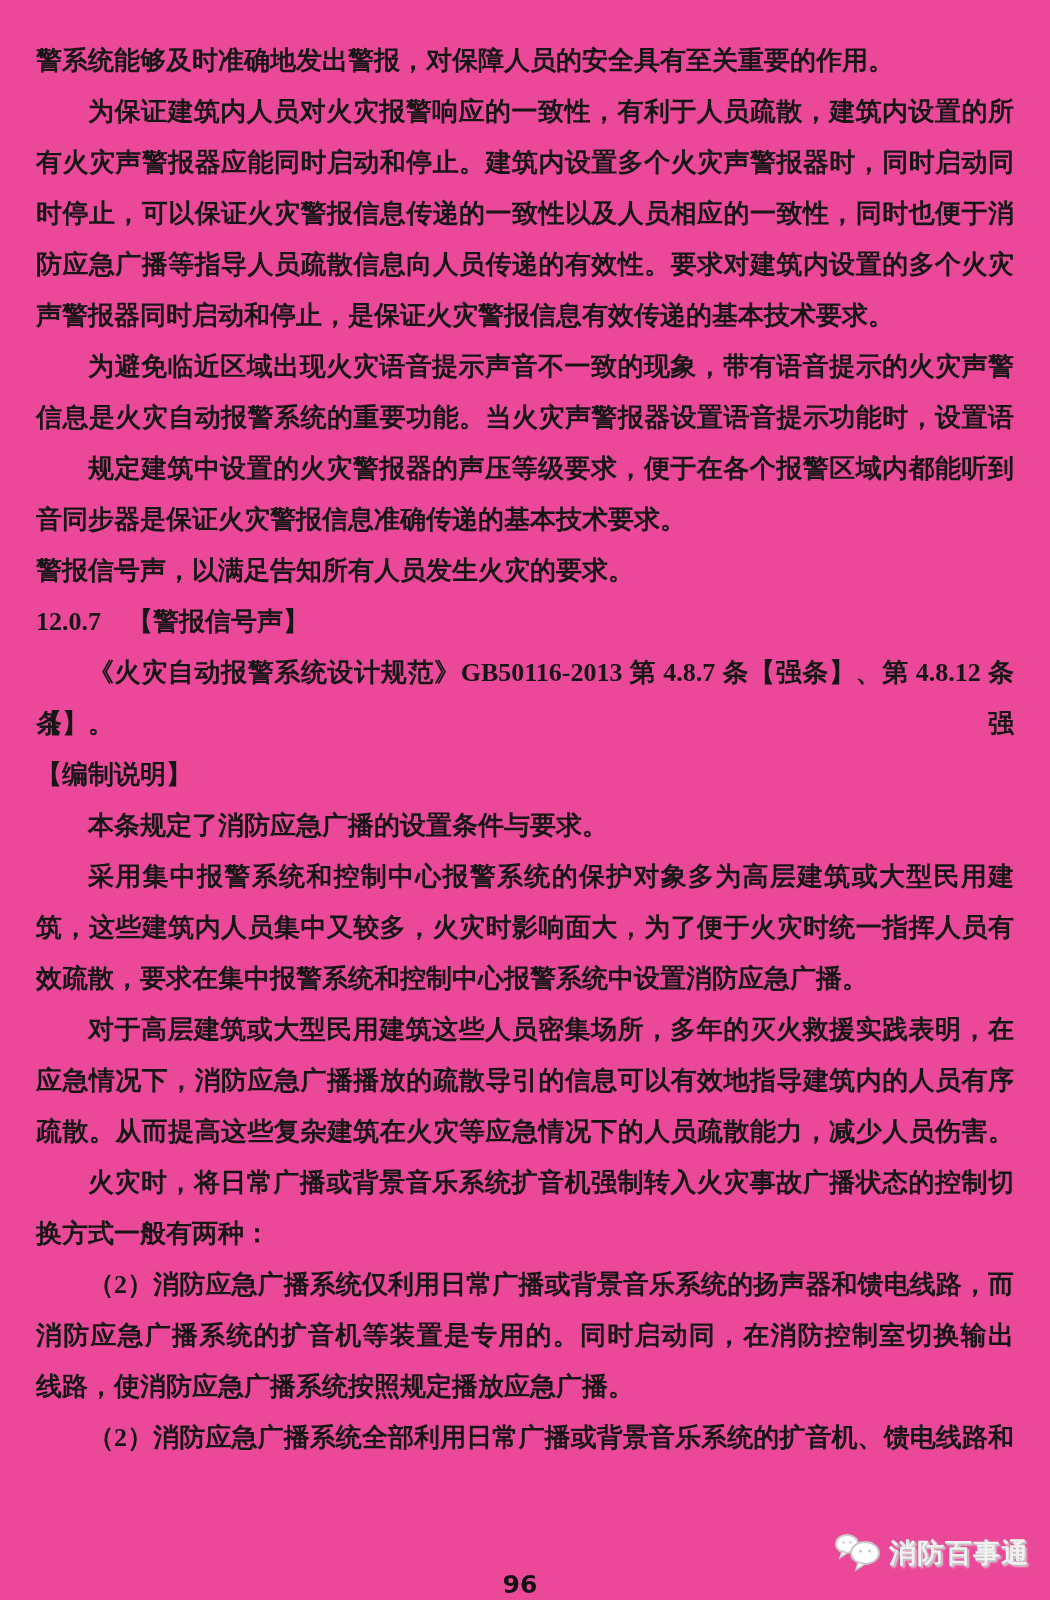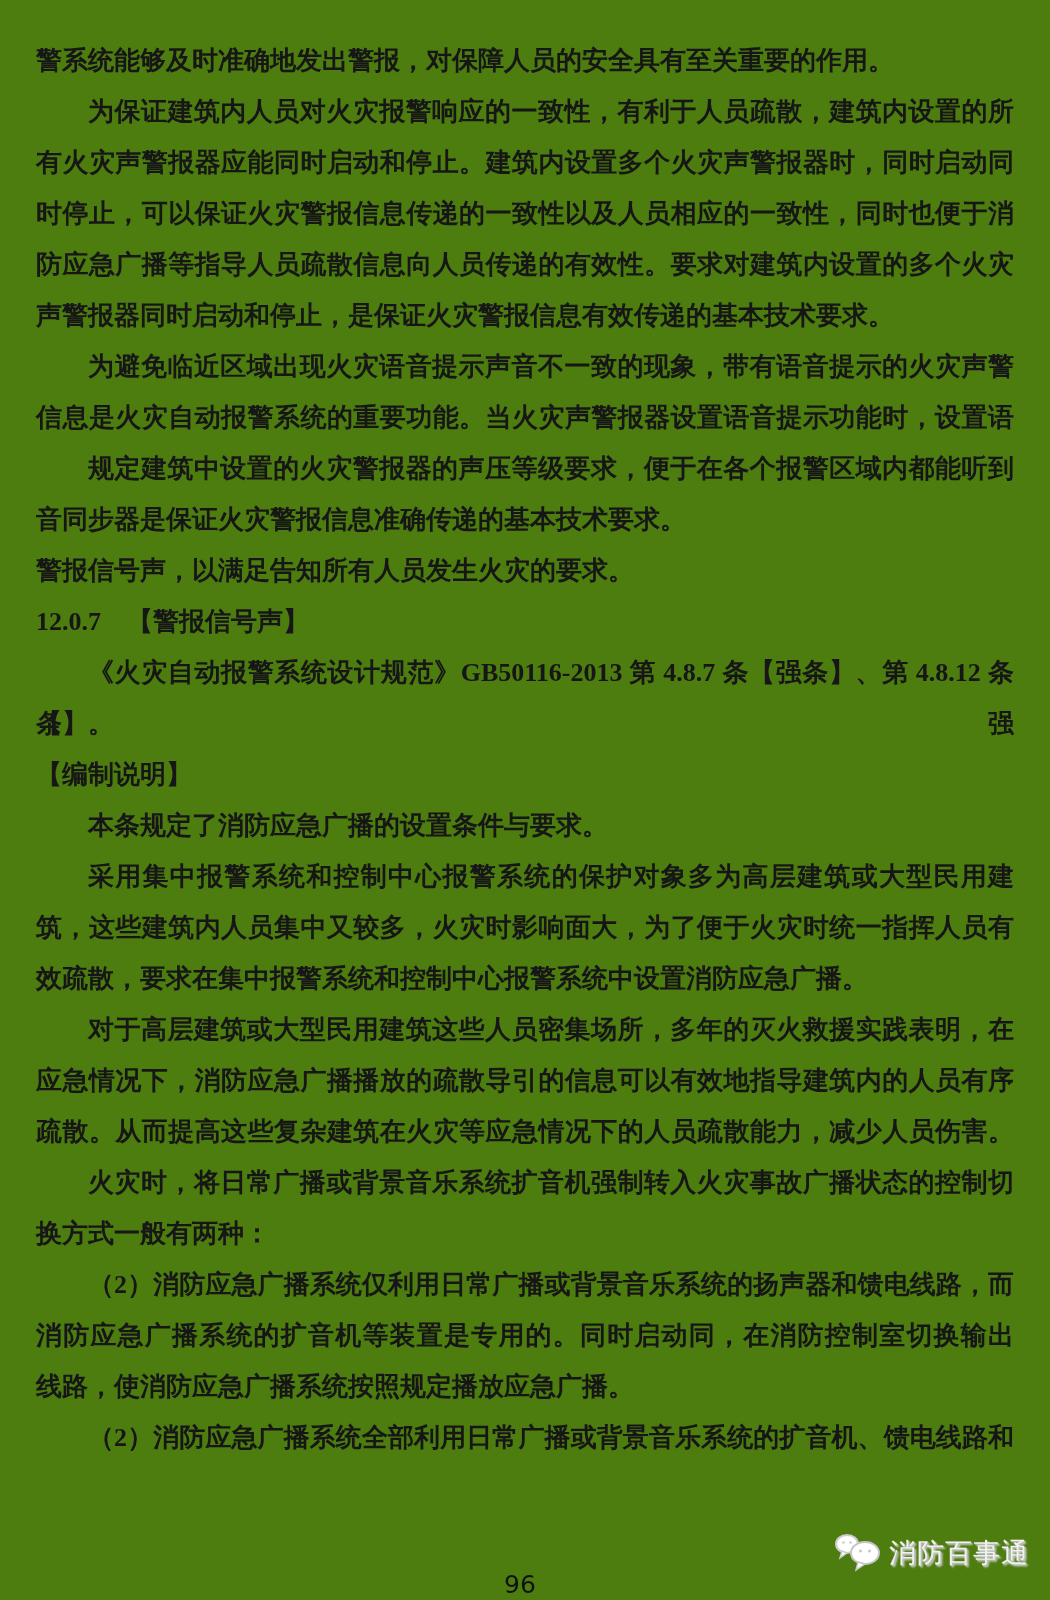--- a/index.html
+++ b/index.html
@@ -10,21 +10,21 @@
   body {
     width: 1050px;
     height: 1600px;
     position: relative;
     overflow: hidden;
     font-family: "Liberation Serif", serif;
   }
   .page {
     position: absolute;
     inset: 0;
-    background: #4d7c0f;
+    background: #ec4899;
     padding-left: 20px;
   }
   .content {
     position: absolute;
     left: 36px;
     top: 35px;
     width: 978px;
   }
   .line {
     font-size: 26px;
@@ -43,35 +43,35 @@
     text-align-last: justify;
     text-justify: inter-character;
   }
   .page-number {
     position: absolute;
     left: 0;
     top: 1570px;
     width: 1040px;
     text-align: center;
     font-family: "DejaVu Sans", sans-serif;
-    font-weight: normal;
+    font-weight: bold;
     font-size: 25px;
     color: #111111;
   }
   .watermark {
     position: absolute;
     left: 834px;
     top: 1532px;
     display: flex;
     align-items: center;
     gap: 5px;
   }
   .watermark-text {
     font-family: "Liberation Sans", sans-serif;
-    font-weight: normal;
+    font-weight: bold;
     font-size: 27px;
     letter-spacing: 1px;
     color: #f1f1f1;
     text-shadow: 1px 1px 0 #bcbcbc, 2px 2px 2px #d8d8d8;
     white-space: nowrap;
   }
   .wm-icon {
     display: block;
   }
 </style>

